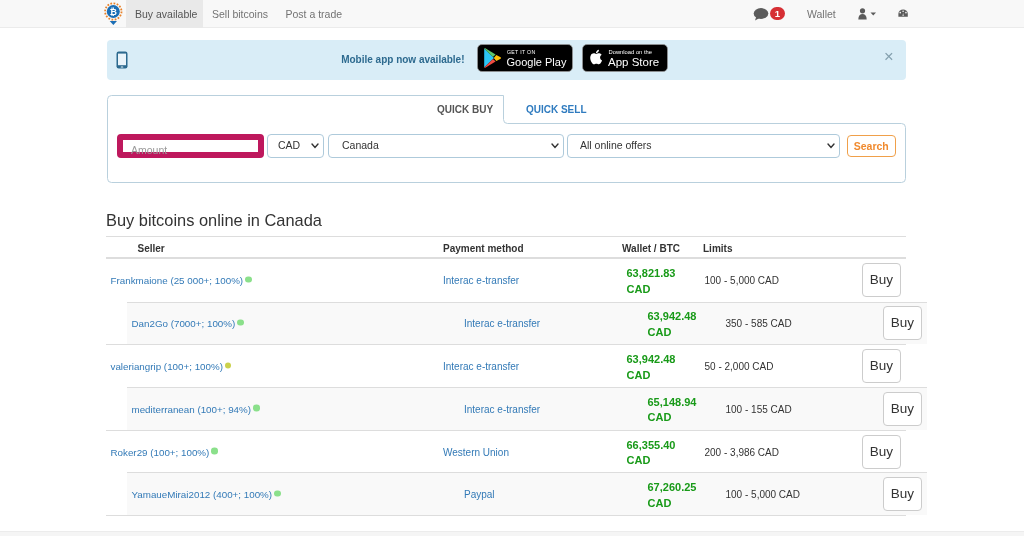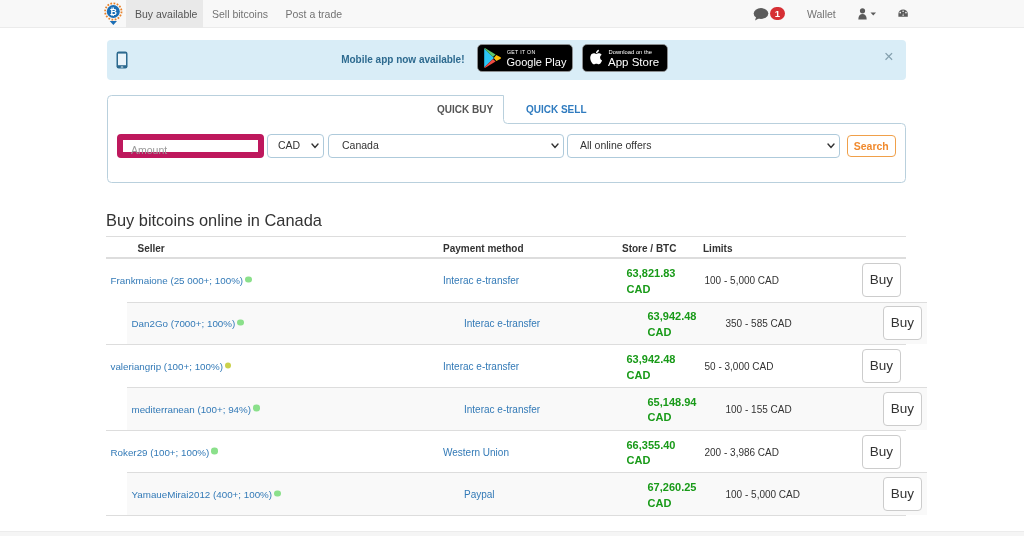--- a/index.html
+++ b/index.html
@@ -123,21 +123,21 @@
     </div>
     <div class="abs" style="left:740.5px; top:40px; width:48.5px; height:22px; border:1px solid #f0a04a; border-radius:4px; font-size:10.5px; font-weight:bold; color:#f08a2e; text-align:center; line-height:20px;">Search</div>
   </div>
 
   <div class="abs" style="left:106px; top:210.5px; font-size:16.4px; font-weight:normal; color:#333;">Buy bitcoins online in Canada</div>
 
   <div class="abs" style="left:106px; top:236.2px; width:800px; height:1px; background:#ddd;"></div>
   <div class="abs" style="left:106px; top:238.6px; width:800px; height:19.7px;">
     <div class="abs" style="left:4.5px; top:50%; transform:translateY(-50%); font-size:10px; font-weight:bold; color:#333;margin-left:27px;">Seller</div>
     <div class="abs" style="left:337px; top:50%; transform:translateY(-50%); font-size:10px; font-weight:bold; color:#333;">Payment method</div>
-    <div class="abs" style="left:516px; top:50%; transform:translateY(-50%); font-size:10px; font-weight:bold; color:#333;">Store / BTC</div>
+    <div class="abs" style="left:516px; top:50%; transform:translateY(-50%); font-size:10px; font-weight:bold; color:#333;">Wallet / BTC</div>
     <div class="abs" style="left:597px; top:50%; transform:translateY(-50%); font-size:10px; font-weight:bold; color:#333;">Limits</div>
   </div>
   <div class="abs" style="left:106px; top:256.9px; width:800px; height:2px; background:#ddd;"></div>
 
   <div class="tr" style="top:258.9px; border-top:none;">
     <span class="seller">Frankmaione (25 000+; 100%)<span class="dot"></span></span>
     <span class="pay">Interac e-transfer</span>
     <div class="price">63,821.83<br>CAD</div>
     <span class="lim">100 - 5,000 CAD</span>
     <div class="buybtn">Buy</div>
@@ -146,21 +146,21 @@
     <span class="seller">Dan2Go (7000+; 100%)<span class="dot"></span></span>
     <span class="pay">Interac e-transfer</span>
     <div class="price">63,942.48<br>CAD</div>
     <span class="lim">350 - 585 CAD</span>
     <div class="buybtn">Buy</div>
   </div>
   <div class="tr" style="top:344.3px;">
     <span class="seller">valeriangrip (100+; 100%)<span class="dot y"></span></span>
     <span class="pay">Interac e-transfer</span>
     <div class="price">63,942.48<br>CAD</div>
-    <span class="lim">50 - 3,000 CAD</span>
+    <span class="lim">50 - 2,000 CAD</span>
     <div class="buybtn">Buy</div>
   </div>
   <div class="tr alt" style="top:387px;">
     <span class="seller">mediterranean (100+; 94%)<span class="dot"></span></span>
     <span class="pay">Interac e-transfer</span>
     <div class="price">65,148.94<br>CAD</div>
     <span class="lim">100 - 155 CAD</span>
     <div class="buybtn">Buy</div>
   </div>
   <div class="tr" style="top:429.7px;">

